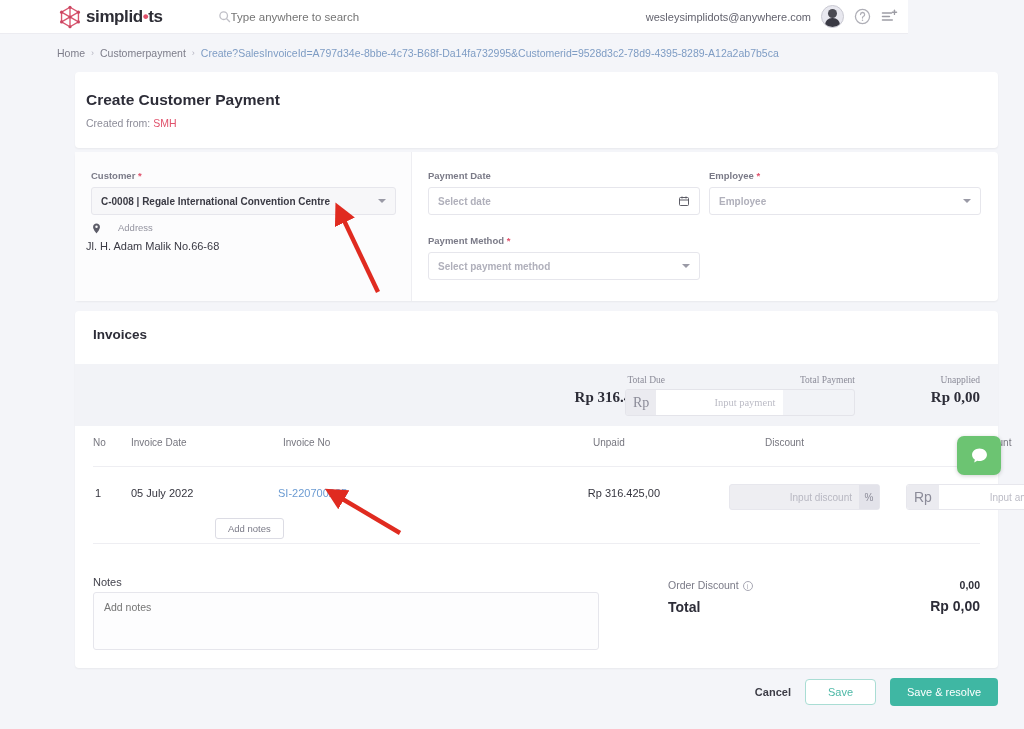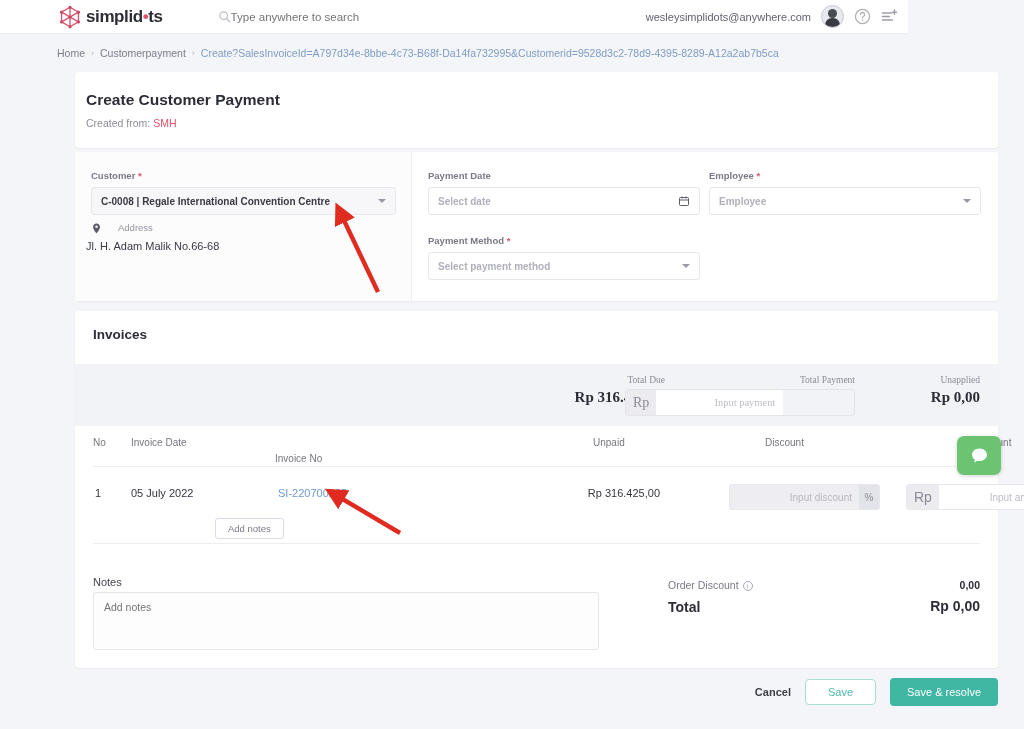--- a/index.html
+++ b/index.html
@@ -359,21 +359,21 @@
 
       <div class="tot-block" style="right:18px; top:11px;">
         <div class="tot-label">Unapplied</div>
         <div class="tot-value">Rp 0,00</div>
       </div>
     </div>
 
     <div class="tbl-head">
       <span style="left:0px;">No</span>
       <span style="left:38px;">Invoice Date</span>
-      <span style="left:182px;margin-top:16px;">Invoice No</span>
+      <span style="left:190px;">Invoice No</span>
       <span style="left:500px;">Unpaid</span>
       <span style="left:672px;">Discount</span>
       <span style="left:884px;">Amount</span>
     </div>
 
     <div class="row">
       <span class="cell" style="left:2px;  top:16px;">1</span>
       <span class="cell" style="left:38px; top:16px;">05 July 2022</span>
       <span class="cell inv-link" style="left:185px; top:16px;">SI-220700235</span>
       <span class="cell" style="left:470px; top:16px; width:97px; text-align:right;">Rp 316.425,00</span>

